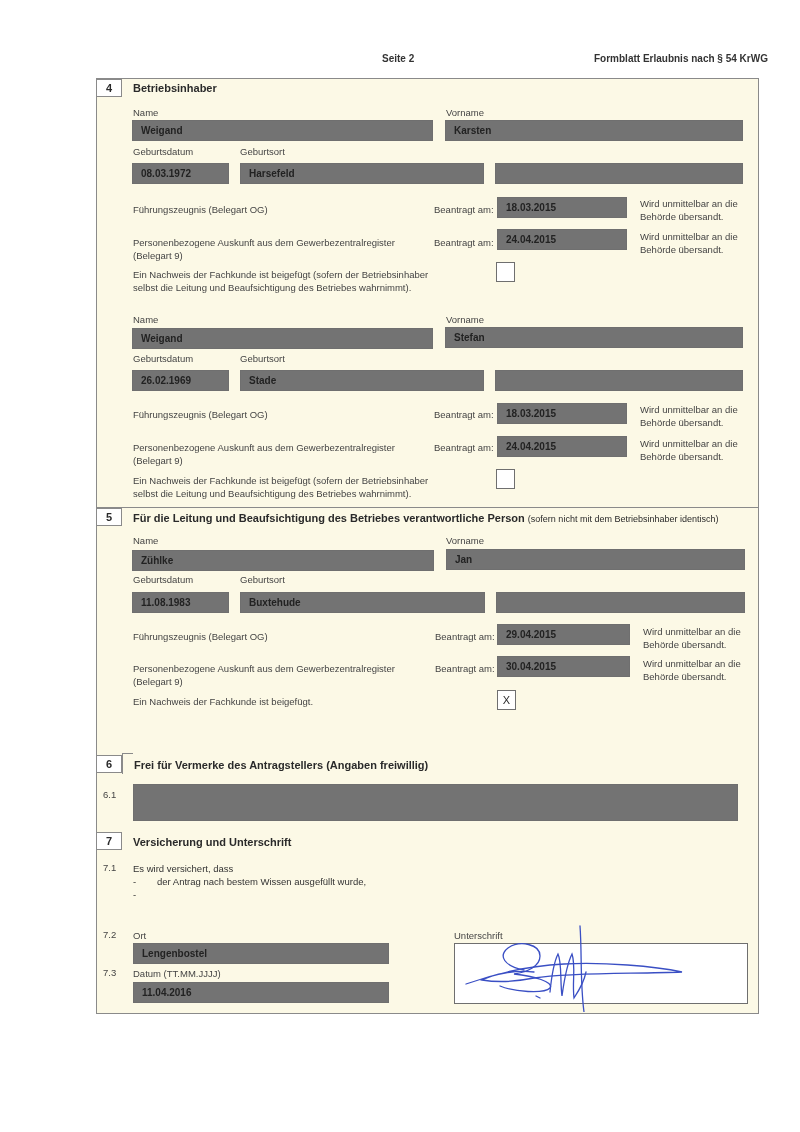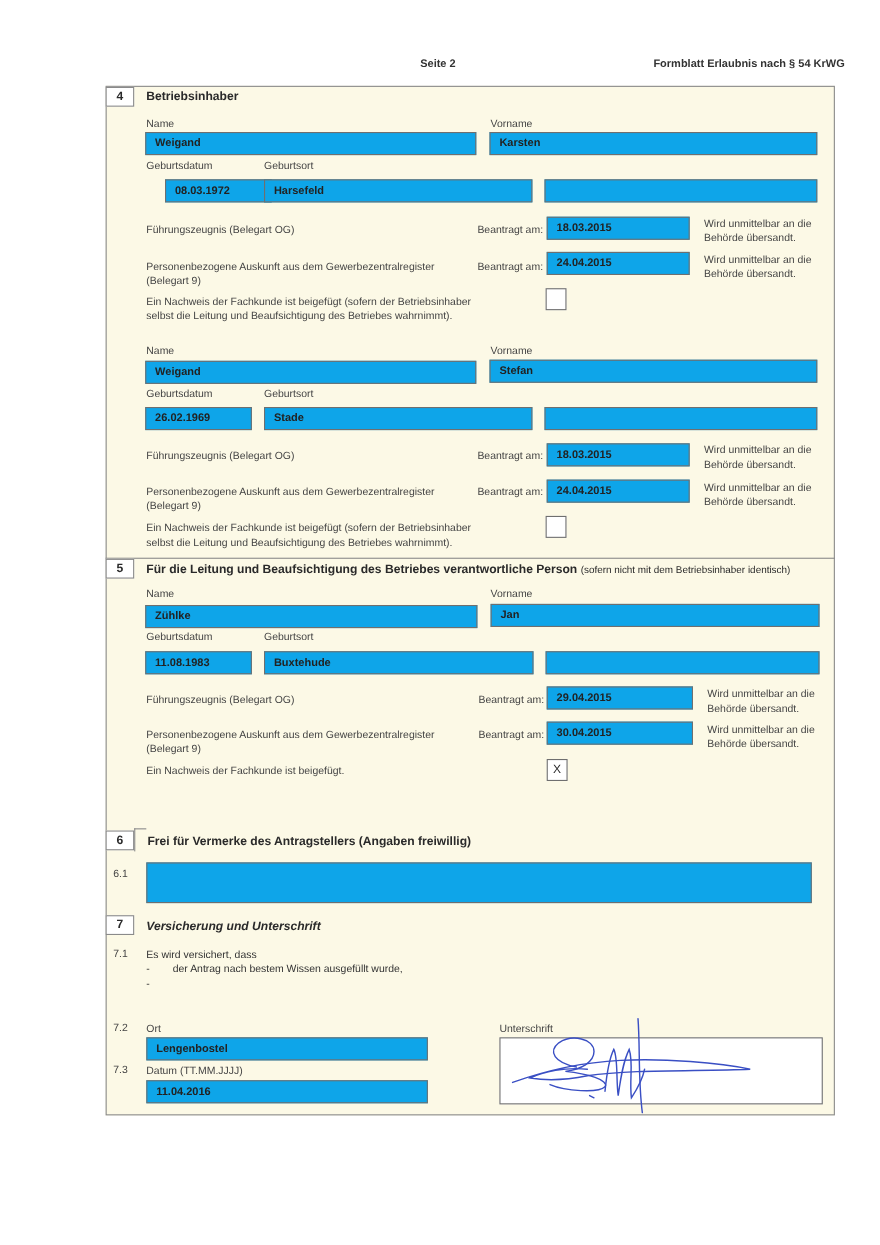--- a/index.html
+++ b/index.html
@@ -16,21 +16,21 @@
   .secnum {
     position:absolute; width:26px; height:18px; left:96px;
     background:#fff; border:1px solid #8a8a8a; box-sizing:border-box;
     font-size:11px; font-weight:bold; text-align:center; line-height:17px;
   }
   .sec-title { position:absolute; font-size:11px; font-weight:bold; color:#2a2a2a; }
   .sec-title .note { font-weight:normal; font-size:9px; }
   .hline { position:absolute; left:96px; width:663px; height:1px; background:#8a8a8a; }
   .lbl { position:absolute; font-size:9.5px; color:#444; line-height:13px; }
   .field {
-    position:absolute; background:#0ea5e9; border:1px solid #6f6f6f; box-sizing:border-box;
+    position:absolute; background:#737373; border:1px solid #6f6f6f; box-sizing:border-box;
     font-size:10px; font-weight:bold; padding-left:8px; line-height:19px; height:21px; color:#222;
   }
   .chk {
     position:absolute; width:19px; height:20px; background:#fff; border:1px solid #6f6f6f;
     box-sizing:border-box; font-size:11px; text-align:center; line-height:18px;
   }
   .note-r { position:absolute; font-size:9.5px; color:#444; line-height:13px; width:110px; }
   .subnum { position:absolute; font-size:9.5px; color:#444; }
   .decl { position:absolute; font-size:9.5px; color:#333; line-height:13px; }
   .decl .item { padding-left:24px; position:relative; }
@@ -46,21 +46,21 @@
 
 <div class="secnum" style="top:79px;">4</div>
 <div class="sec-title" style="left:133px;top:82px;">Betriebsinhaber</div>
 
 <div class="lbl" style="left:133px;top:106px;">Name</div>
 <div class="lbl" style="left:446px;top:106px;">Vorname</div>
 <div class="field" style="left:132px;top:120px;width:301px;">Weigand</div>
 <div class="field" style="left:445px;top:120px;width:298px;">Karsten</div>
 <div class="lbl" style="left:133px;top:145px;">Geburtsdatum</div>
 <div class="lbl" style="left:240px;top:145px;">Geburtsort</div>
-<div class="field" style="left:132px;top:163px;width:97px;margin-left:18px;">08.03.1972</div>
+<div class="field" style="left:132px;top:163px;width:97px;">08.03.1972</div>
 <div class="field" style="left:240px;top:163px;width:244px;">Harsefeld</div>
 <div class="field" style="left:495px;top:163px;width:248px;"></div>
 
 <div class="lbl" style="left:133px;top:203px;">Führungszeugnis (Belegart OG)</div>
 <div class="lbl" style="left:434px;top:203px;">Beantragt am:</div>
 <div class="field" style="left:497px;top:197px;width:130px;">18.03.2015</div>
 <div class="note-r" style="left:640px;top:197px;">
     <div>Wird unmittelbar an die</div>
     <div>Behörde übersandt.</div>
   </div>
@@ -153,21 +153,21 @@
 <div class="lbl" style="left:133px;top:695px;">Ein Nachweis der Fachkunde ist beigefügt.</div>
 <div class="chk" style="left:497px;top:690px;">X</div>
 
 <div class="secnum" style="top:755px;border-top:1px solid #8a8a8a;">6</div>
 <div class="abs" style="left:122px;top:753px;width:10px;height:20px;border-left:1px solid #8a8a8a;border-top:1px solid #8a8a8a;"></div>
 <div class="sec-title" style="left:134px;top:759px;">Frei für Vermerke des Antragstellers (Angaben freiwillig)</div>
 <div class="subnum" style="left:103px;top:789px;">6.1</div>
 <div class="field" style="left:133px;top:784px;width:605px;height:37px;font-weight:normal;"></div>
 
 <div class="secnum" style="top:832px;">7</div>
-<div class="sec-title" style="left:133px;top:836px;font-style:italic;">Versicherung und Unterschrift</div>
+<div class="sec-title" style="left:133px;top:836px;">Versicherung und Unterschrift</div>
 
 <div class="subnum" style="left:103px;top:862px;">7.1</div>
 <div class="decl" style="left:133px;top:862px;width:620px;">
   <div>Es wird versichert, dass</div>
   <div class="item">der Antrag nach bestem Wissen ausgefüllt wurde,</div>
   <div class="item"><br></div>
 </div>
 
 <div class="subnum" style="left:103px;top:929px;">7.2</div>
 <div class="lbl" style="left:133px;top:929px;">Ort</div>

